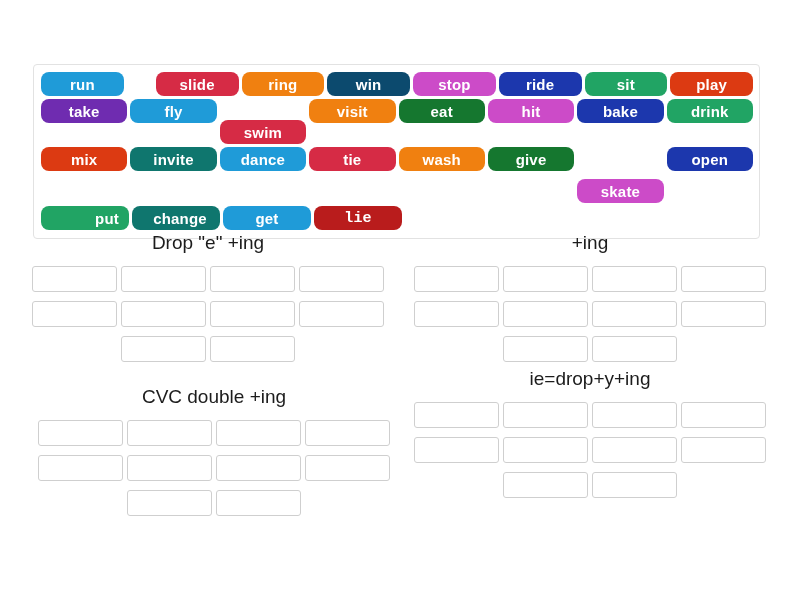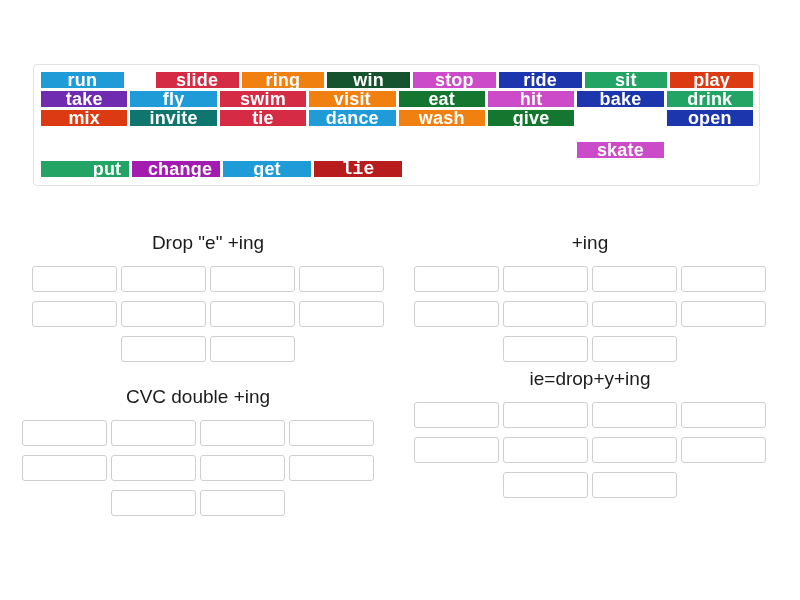--- a/index.html
+++ b/index.html
@@ -31,42 +31,42 @@
   .bank-row {
     display: flex;
     gap: 3px;
     margin-bottom: 3px;
   }
   .bank-row:last-child {
     margin-bottom: 0;
   }
   .tile {
     width: 88px;
-    height: 16px;
-    border-radius: 0;
+    height: 24px;
+    border-radius: 8px;
     display: flex;
     align-items: center;
     justify-content: center;
     color: #ffffff;
-    font-size: 18px;
+    font-size: 15px;
     font-weight: bold;
     letter-spacing: 0.2px;
     user-select: none;
     cursor: move;
     box-sizing: border-box;
   }
 
   
   .category {
     position: absolute;
     width: 380px;
   }
   .cat-tl { left: 18px;  top: 232px; }
   .cat-tr { left: 400px; top: 232px; }
-  .cat-bl { left: 8px;  top: 386px; }
+  .cat-bl { left: 24px;  top: 386px; }
   .cat-br { left: 400px; top: 368px; }
 
   .cat-title {
     text-align: center;
     font-size: 19px;
     color: #1c1c1c;
     font-weight: normal;
     margin: 0 0 12px 0;
     line-height: 22px;
     white-space: nowrap;
@@ -96,49 +96,49 @@
   }
 </style>
 </head>
 <body>
 
 <div class="word-bank">
     <div class="bank-row">
       <div class="tile" style="background: rgb(31, 155, 216);">run</div>
       <div class="tile" style="background: rgb(214, 43, 69); margin-left: 29px;">slide</div>
       <div class="tile" style="background: rgb(240, 128, 16);">ring</div>
-      <div class="tile" style="background: #14532d;">win</div>
+      <div class="tile" style="background: #0c4a6e;">win</div>
       <div class="tile" style="background: rgb(204, 75, 200);">stop</div>
       <div class="tile" style="background: rgb(28, 55, 173);">ride</div>
       <div class="tile" style="background: rgb(33, 164, 100);">sit</div>
       <div class="tile" style="background: rgb(220, 58, 18);">play</div>
     </div>
     <div class="bank-row">
       <div class="tile" style="background: rgb(111, 44, 176);">take</div>
       <div class="tile" style="background: rgb(31, 155, 216);">fly</div>
-      <div class="tile" style="background: rgb(214, 43, 69);">swim</div>
+      <div class="tile" style="background: rgb(214, 43, 69); margin-top: 21px;">swim</div>
       <div class="tile" style="background: rgb(240, 128, 16);">visit</div>
       <div class="tile" style="background: rgb(21, 119, 47);">eat</div>
       <div class="tile" style="background: rgb(204, 75, 200);">hit</div>
       <div class="tile" style="background: rgb(28, 55, 173);">bake</div>
       <div class="tile" style="background: rgb(33, 164, 100);">drink</div>
     </div>
     <div class="bank-row">
       <div class="tile" style="background: rgb(220, 58, 18);">mix</div>
       <div class="tile" style="background: #0f766e;">invite</div>
+      <div class="tile" style="background: rgb(31, 155, 216);">dance</div>
       <div class="tile" style="background: rgb(214, 43, 69);">tie</div>
-      <div class="tile" style="background: rgb(31, 155, 216);">dance</div>
       <div class="tile" style="background: rgb(240, 128, 16);">wash</div>
       <div class="tile" style="background: rgb(21, 119, 47);">give</div>
       <div class="tile" style="background: rgb(204, 75, 200); margin-top: 32px;">skate</div>
       <div class="tile" style="background: rgb(28, 55, 173);">open</div>
     </div>
     <div class="bank-row">
       <div class="tile" style="background: rgb(33, 164, 100); padding-left: 44px;">put</div>
-      <div class="tile" style="background: #a21caf; padding-left: 8px;">change</div>
+      <div class="tile" style="background: #0f766e; padding-left: 8px;">change</div>
       <div class="tile" style="background: rgb(31, 155, 216);">get</div>
       <div class="tile" style="background: #b91c1c; font-family: Liberation Mono, monospace;">lie</div>
     </div>
   </div>
 
 <div class="category cat-tl">
   <div class="cat-title">Drop "e" +ing</div>
   <div class="slots">
       <div class="slot-row">
         <div class="slot"></div>

